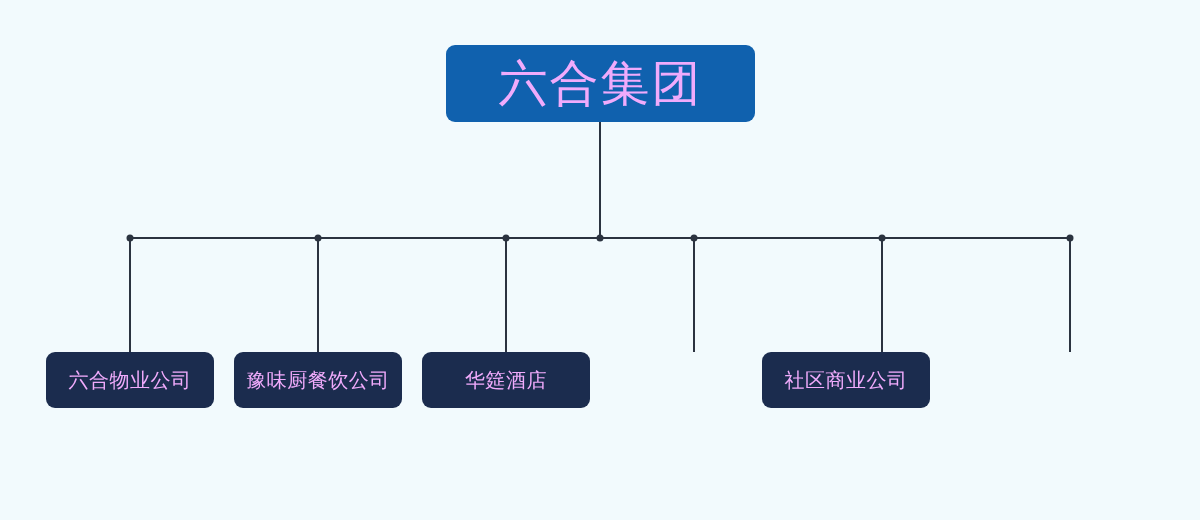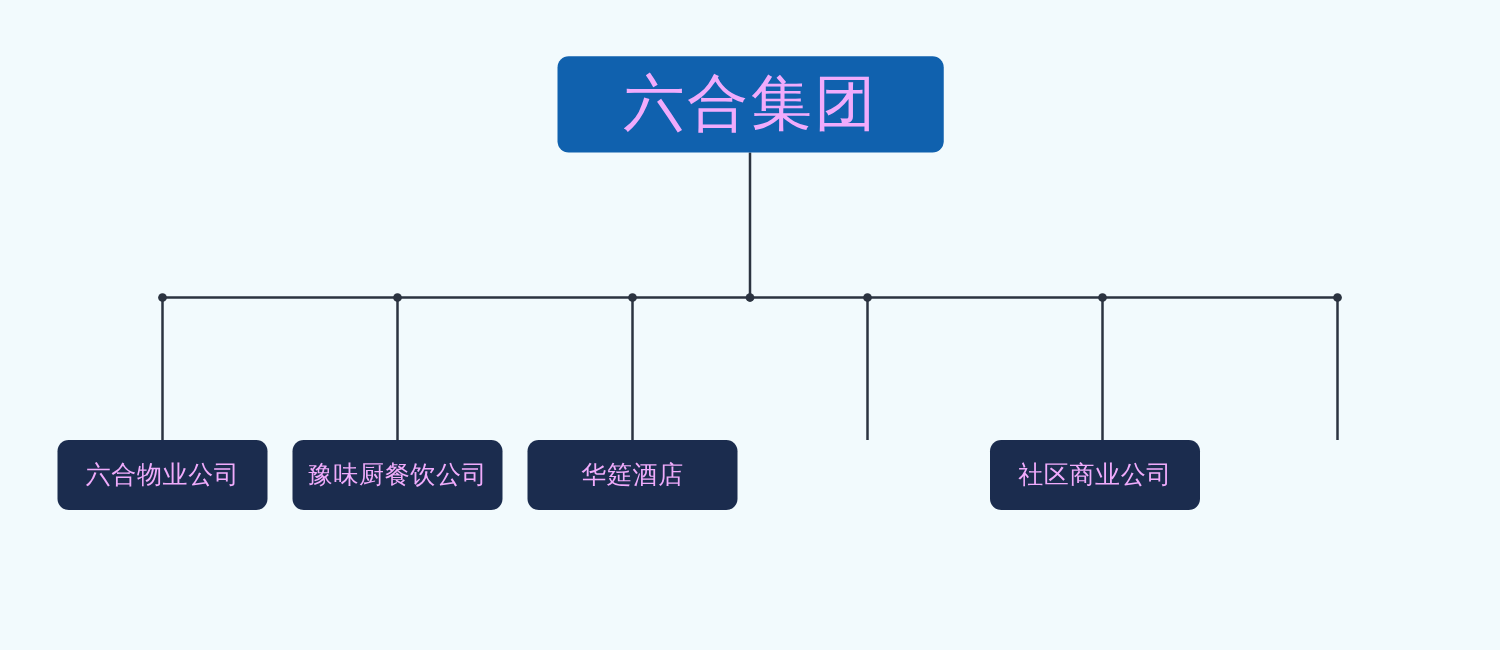--- a/index.html
+++ b/index.html
@@ -54,21 +54,21 @@
     background: #1b2c4e;
     border-radius: 9px;
     font-size: 20px;
     letter-spacing: 0.5px;
     line-height: 1;
   }
   .c0 { left: 46px; }
   .c1 { left: 234px; }
   .c2 { left: 422px; }
   .c3 { left: 610px; }
-  .c4 { left: 792px; }
+  .c4 { left: 762px; }
   .c5 { left: 986px; }
 </style>
 </head>
 <body>
 
 <div id="org-chart">
 
   <svg id="connector-layer" viewBox="0 0 1200 520" width="1200" height="520" xmlns="http://www.w3.org/2000/svg">
     <g id="connector-lines" stroke="#2b3340" stroke-width="2" fill="none">
         <line x1="600" y1="122" x2="600" y2="238"></line>

